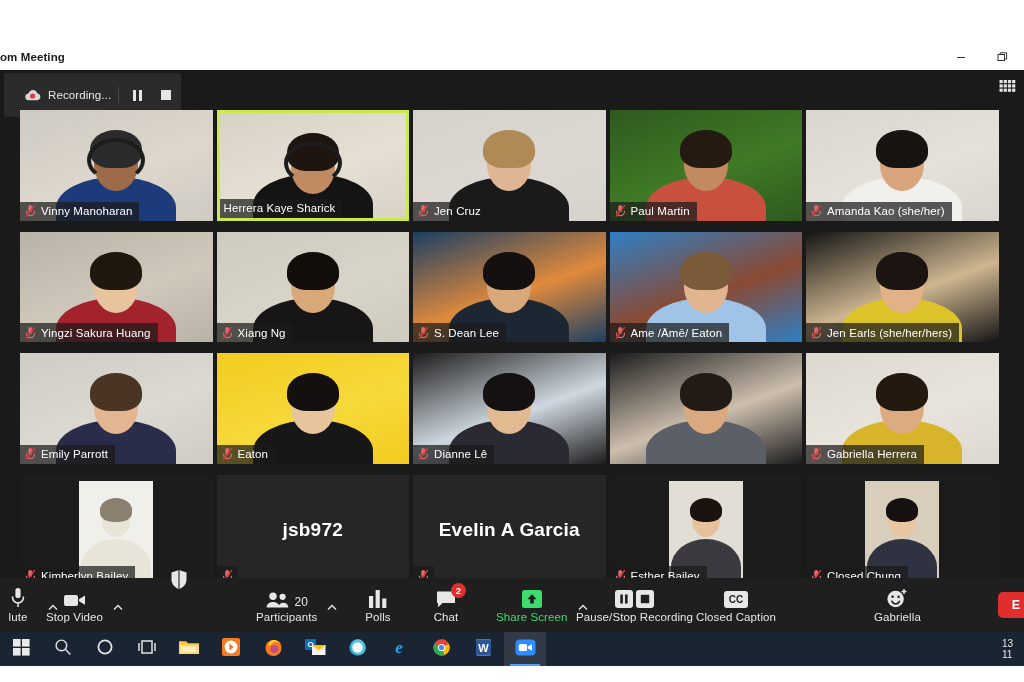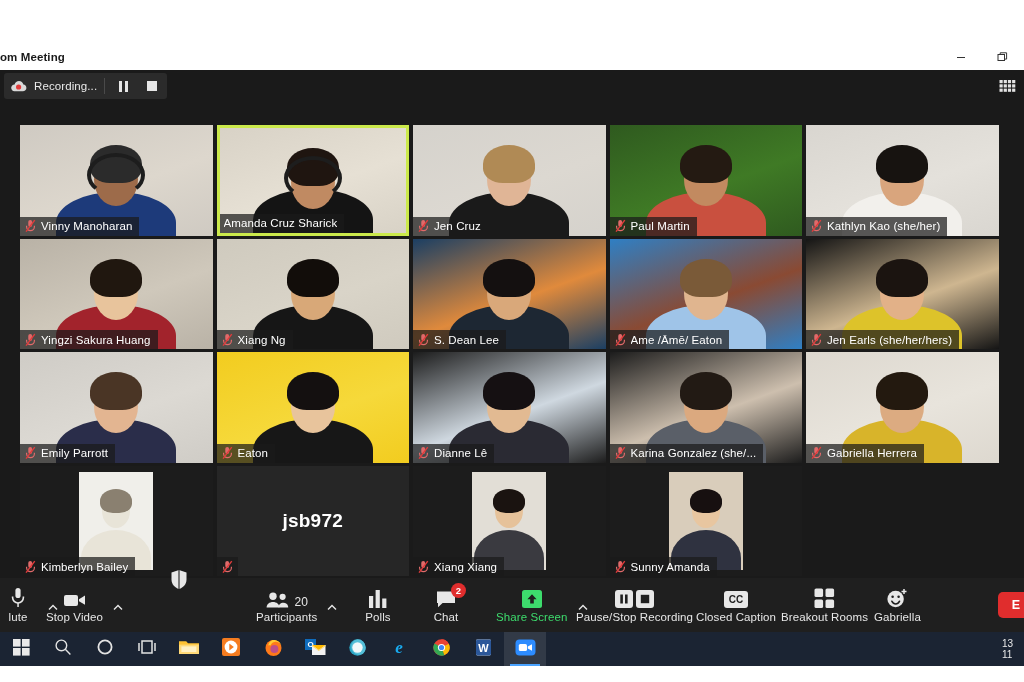--- a/index.html
+++ b/index.html
@@ -32,47 +32,47 @@
     position: absolute; left: 0; top: 70px; width: 1024px; height: 562px;
     background: #1a1a1a;
   }
 
   
   .topbar {
     position: absolute; left: 0; top: 0; width: 1024px; height: 42px;
     background: #1a1a1a;
   }
   .rec-pill {
-    position: absolute; left: 4px; top: 3px; height: 26px;
+    position: absolute; left: 4px; top: 3px; height: 44px;
     background: #2b2b2b; border-radius: 3px;
-    display: flex; align-items: center; padding: 0 4px 0 6px; gap: 7px;
+    display: flex; align-items: center; padding: 0 4px 0 20px; gap: 7px;
   }
   .rec-cloud { width: 17px; height: 15px; position: relative; }
   .rec-label { font-size: 11.5px; color: #e9e9e9; letter-spacing: .1px; }
   .rec-ctrl {
     width: 22px; height: 22px; display: flex; align-items: center; justify-content: center;
     border-radius: 2px;
   }
   .rec-sep { width: 1px; height: 16px; background: #4a4a4a; }
   .bar-i { width: 3px; height: 11px; background: #e6e6e6; display: inline-block; }
   .sq-i { width: 10px; height: 10px; background: #e6e6e6; display: inline-block; }
 
   .viewbtn {
     position: absolute; right: 5px; top: 4px; width: 24px; height: 24px;
     display: flex; align-items: center; justify-content: center; border-radius: 4px;
   }
 
   
   .grid {
-    position: absolute; left: 20px; top: 55px;
+    position: absolute; left: 20px; top: 40px;
     width: 988px; height: 454px;
     display: grid;
     grid-template-columns: repeat(5, 192.5px);
     grid-template-rows: repeat(4, 110.5px);
-    gap: 3px 4px;
+    gap: 11px 4px;
   }
   .tile {
     position: relative; background: #262626; overflow: hidden;
   }
   .tile.active { outline: 3px solid #cbe94b; outline-offset: -3px; }
 
   .tile .video { position: absolute; inset: 0; }
   .tile.active .video { inset: 3px; }
 
   
@@ -245,21 +245,21 @@
         <div class="tile active" style="background: rgb(216, 210, 198);">
           <div class="video" style="background:#e6e0d4">
         <div class="ph" style="background:linear-gradient(160deg, #d8d2c6 0%, #e6e0d4 55%, #d8d2c6 100%)"></div>
         <div class="shoulders" style="background:#141414;width:120px;height:44px;bottom:0;"></div>
         <div class="head" style="background:#c08a62;width:44px;height:53px;top:28px;"></div>
         <div class="head" style="background:#1f1510;width:52px;height:38px;top:20px;border-radius:50% 50% 38% 38%;"></div>
         <div class="head" style="background:transparent;width:58px;height:44px;top:28px;border:4px solid #1d1d1d;border-bottom-color:transparent;border-radius:50%;"></div>
       </div>
           <div class="namebadge">
 
-      <span class="nm">Amanda Cruz Sharick</span>
+      <span class="nm">Herrera Kaye Sharick</span>
     </div>
         </div>
         <div class="tile" style="background: rgb(213, 210, 204);">
           <div class="video" style="background:#dcd8d1">
         <div class="ph" style="background:linear-gradient(160deg, #d5d2cc 0%, #dcd8d1 55%, #d5d2cc 100%)"></div>
         <div class="shoulders" style="background:#1a1a1a;width:120px;height:44px;bottom:0;"></div>
         <div class="head" style="background:#e0b596;width:44px;height:53px;top:28px;"></div>
         <div class="head" style="background:#b08a55;width:52px;height:38px;top:20px;border-radius:50% 50% 38% 38%;"></div>
 
       </div>
@@ -302,21 +302,21 @@
 
       </div>
           <div class="namebadge">
       <span class="mute-ico"><svg viewBox="0 0 14 15" width="13" height="14">
   <g fill="#e06a6a">
     <rect x="4.6" y="1" width="4.2" height="7.6" rx="2.1"></rect>
     <path d="M2.8 7.2v1.1c0 2.3 1.9 4.2 4.2 4.2s4.2-1.9 4.2-4.2V7.2" fill="none" stroke="#e06a6a" stroke-width="1.3"></path>
   </g>
   <path d="M2.2 13.6L11.6 1.2" stroke="#e23b3b" stroke-width="1.5"></path>
 </svg></span>
-      <span class="nm">Kathlyn Kao (she/her)</span>
+      <span class="nm">Amanda Kao (she/her)</span>
     </div>
         </div>
         <div class="tile" style="background: rgb(185, 178, 166);">
           <div class="video" style="background:#cfc8bb">
         <div class="ph" style="background:linear-gradient(160deg, #b9b2a6 0%, #cfc8bb 55%, #b9b2a6 100%)"></div>
         <div class="shoulders" style="background:#a2232c;width:120px;height:44px;bottom:0;"></div>
         <div class="head" style="background:#e8c49c;width:44px;height:53px;top:28px;"></div>
         <div class="head" style="background:#20170f;width:52px;height:38px;top:20px;border-radius:50% 50% 38% 38%;"></div>
 
       </div>
@@ -465,30 +465,20 @@
     </div>
         </div>
         <div class="tile" style="background: rgb(28, 28, 28);">
           <div class="video" style="background:#cdbfae">
         <div class="ph" style="background:linear-gradient(160deg, #1c1c1c 0%, #cdbfae 55%, #1c1c1c 100%)"></div>
         <div class="shoulders" style="background:#5a5f68;width:120px;height:44px;bottom:0;"></div>
         <div class="head" style="background:#dba97f;width:44px;height:53px;top:28px;"></div>
         <div class="head" style="background:#221a14;width:52px;height:38px;top:20px;border-radius:50% 50% 38% 38%;"></div>
 
       </div>
-          <div class="namebadge">
-      <span class="mute-ico"><svg viewBox="0 0 14 15" width="13" height="14">
-  <g fill="#e06a6a">
-    <rect x="4.6" y="1" width="4.2" height="7.6" rx="2.1"></rect>
-    <path d="M2.8 7.2v1.1c0 2.3 1.9 4.2 4.2 4.2s4.2-1.9 4.2-4.2V7.2" fill="none" stroke="#e06a6a" stroke-width="1.3"></path>
-  </g>
-  <path d="M2.2 13.6L11.6 1.2" stroke="#e23b3b" stroke-width="1.5"></path>
-</svg></span>
-      <span class="nm">Karina Gonzalez (she/...</span>
-    </div>
         </div>
         <div class="tile" style="background: #4c1d95;">
           <div class="video" style="background:#e8e4dc">
         <div class="ph" style="background:linear-gradient(160deg, #ddd8cf 0%, #e8e4dc 55%, #ddd8cf 100%)"></div>
         <div class="shoulders" style="background:#d8b42a;width:120px;height:44px;bottom:0;"></div>
         <div class="head" style="background:#dcab81;width:44px;height:53px;top:28px;"></div>
         <div class="head" style="background:#23190f;width:52px;height:38px;top:20px;border-radius:50% 50% 38% 38%;"></div>
 
       </div>
           <div class="namebadge">
@@ -527,56 +517,69 @@
       <span class="mute-ico"><svg viewBox="0 0 14 15" width="13" height="14">
   <g fill="#e06a6a">
     <rect x="4.6" y="1" width="4.2" height="7.6" rx="2.1"></rect>
     <path d="M2.8 7.2v1.1c0 2.3 1.9 4.2 4.2 4.2s4.2-1.9 4.2-4.2V7.2" fill="none" stroke="#e06a6a" stroke-width="1.3"></path>
   </g>
   <path d="M2.2 13.6L11.6 1.2" stroke="#e23b3b" stroke-width="1.5"></path>
 </svg></span>
 
     </div>
         </div>
+        <div class="tile" style="background: rgb(38, 38, 38);">
+          <div class="centername">Evelin A Garcia</div>
+          <div class="namebadge iconly">
+      <span class="mute-ico"><svg viewBox="0 0 14 15" width="13" height="14">
+  <g fill="#e06a6a">
+    <rect x="4.6" y="1" width="4.2" height="7.6" rx="2.1"></rect>
+    <path d="M2.8 7.2v1.1c0 2.3 1.9 4.2 4.2 4.2s4.2-1.9 4.2-4.2V7.2" fill="none" stroke="#e06a6a" stroke-width="1.3"></path>
+  </g>
+  <path d="M2.2 13.6L11.6 1.2" stroke="#e23b3b" stroke-width="1.5"></path>
+</svg></span>
+
+    </div>
+        </div>
         <div class="tile" style="background: rgb(28, 28, 28);">
           <div class="video" style="background:#1c1c1c">
         <div class="photoframe" style="background:#e2ded6">
           <div class="shoulders" style="background:#3a3a40;width:70px;height:40px;bottom:0;"></div>
           <div class="head" style="background:#e6c29a;width:28px;height:34px;top:22px;"></div>
           <div class="head" style="background:#1a1310;width:32px;height:24px;top:17px;border-radius:50% 50% 40% 40%;"></div>
         </div>
       </div>
           <div class="namebadge">
       <span class="mute-ico"><svg viewBox="0 0 14 15" width="13" height="14">
   <g fill="#e06a6a">
     <rect x="4.6" y="1" width="4.2" height="7.6" rx="2.1"></rect>
     <path d="M2.8 7.2v1.1c0 2.3 1.9 4.2 4.2 4.2s4.2-1.9 4.2-4.2V7.2" fill="none" stroke="#e06a6a" stroke-width="1.3"></path>
   </g>
   <path d="M2.2 13.6L11.6 1.2" stroke="#e23b3b" stroke-width="1.5"></path>
 </svg></span>
-      <span class="nm">Xiang Xiang</span>
+      <span class="nm">Esther Bailey</span>
     </div>
         </div>
         <div class="tile" style="background: rgb(28, 28, 28);">
           <div class="video" style="background:#1c1c1c">
         <div class="photoframe" style="background:#d9cdbb">
           <div class="shoulders" style="background:#2f3240;width:70px;height:40px;bottom:0;"></div>
           <div class="head" style="background:#e8c6a0;width:28px;height:34px;top:22px;"></div>
           <div class="head" style="background:#171010;width:32px;height:24px;top:17px;border-radius:50% 50% 40% 40%;"></div>
         </div>
       </div>
           <div class="namebadge">
       <span class="mute-ico"><svg viewBox="0 0 14 15" width="13" height="14">
   <g fill="#e06a6a">
     <rect x="4.6" y="1" width="4.2" height="7.6" rx="2.1"></rect>
     <path d="M2.8 7.2v1.1c0 2.3 1.9 4.2 4.2 4.2s4.2-1.9 4.2-4.2V7.2" fill="none" stroke="#e06a6a" stroke-width="1.3"></path>
   </g>
   <path d="M2.2 13.6L11.6 1.2" stroke="#e23b3b" stroke-width="1.5"></path>
 </svg></span>
-      <span class="nm">Sunny Amanda</span>
+      <span class="nm">Closed Chung</span>
     </div>
         </div>
       </div>
 
     <div class="toolbar" id="toolbar">
         <div class="tb" style="position: absolute; left: -8px;">
           <div class="ic" style="position:relative">
        <svg width="16" height="22" viewBox="0 0 16 22">
               <rect x="5.4" y="1" width="5.2" height="10" rx="2.6" fill="#e7e7e7"></rect>
               <path d="M2.6 9.4v1.2c0 3 2.4 5.4 5.4 5.4s5.4-2.4 5.4-5.4V9.4" fill="none" stroke="#e7e7e7" stroke-width="1.6"></path>
@@ -685,32 +688,20 @@
         </div>
         <div class="tb" style="position: absolute; left: 690px;">
           <div class="ic" style="position:relative">
        <svg width="26" height="19" viewBox="0 0 26 19">
               <rect x="1" y="1" width="24" height="17" rx="3" fill="#e7e7e7"></rect>
               <text x="13" y="13.4" text-anchor="middle" font-size="10" font-family="Liberation Sans, sans-serif" font-weight="bold" fill="#1f1f1f">CC</text>
             </svg>
 
      </div>
      <div class="lb">Closed Caption</div>
-        </div>
-        <div class="tb" style="position: absolute; left: 775px;">
-          <div class="ic" style="position:relative">
-       <svg width="21" height="21" viewBox="0 0 21 21">
-              <rect x="0.5" y="0.5" width="8.6" height="8.6" rx="1.6" fill="#e7e7e7"></rect>
-              <rect x="11.5" y="0.5" width="8.6" height="8.6" rx="1.6" fill="#e7e7e7"></rect>
-              <rect x="0.5" y="11.5" width="8.6" height="8.6" rx="1.6" fill="#e7e7e7"></rect>
-              <rect x="11.5" y="11.5" width="8.6" height="8.6" rx="1.6" fill="#e7e7e7"></rect>
-            </svg>
-
-     </div>
-     <div class="lb">Breakout Rooms</div>
         </div>
         <div class="tb" style="position: absolute; left: 868px;">
           <div class="ic" style="position:relative">
        <svg width="22" height="21" viewBox="0 0 22 21">
               <circle cx="9.6" cy="11" r="8.2" fill="#e7e7e7"></circle>
               <circle cx="6.6" cy="8.8" r="1.25" fill="#1f1f1f"></circle>
               <circle cx="12.6" cy="8.8" r="1.25" fill="#1f1f1f"></circle>
               <path d="M5.8 13.2c1 1.9 2.4 2.8 3.9 2.8s2.9-.9 3.9-2.8" fill="none" stroke="#1f1f1f" stroke-width="1.5" stroke-linecap="round"></path>
               <path d="M18 1v5M15.5 3.5h5" stroke="#e7e7e7" stroke-width="1.5"></path>
             </svg>

